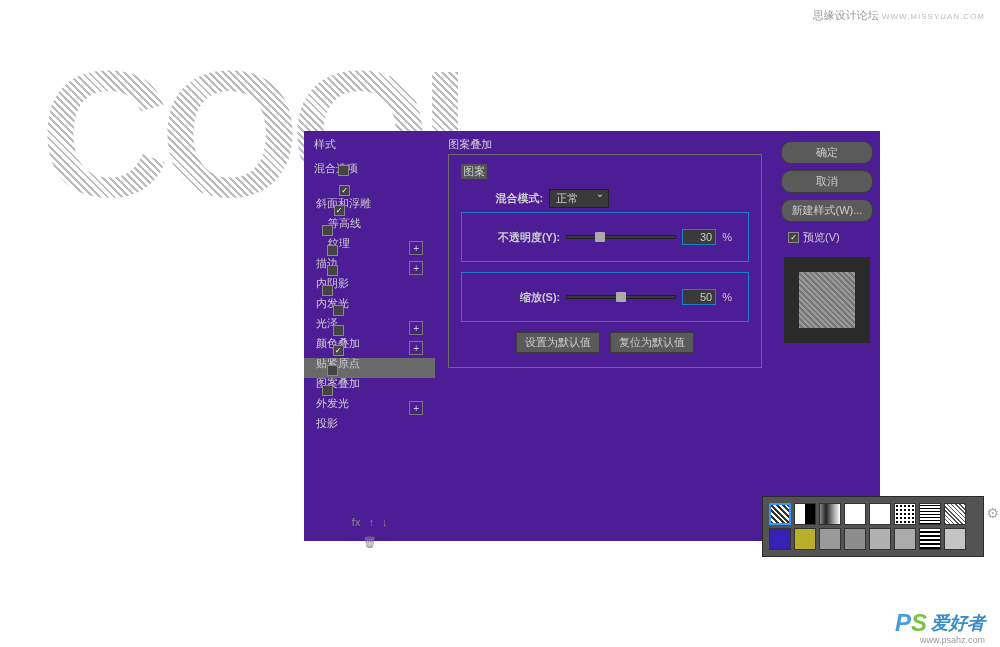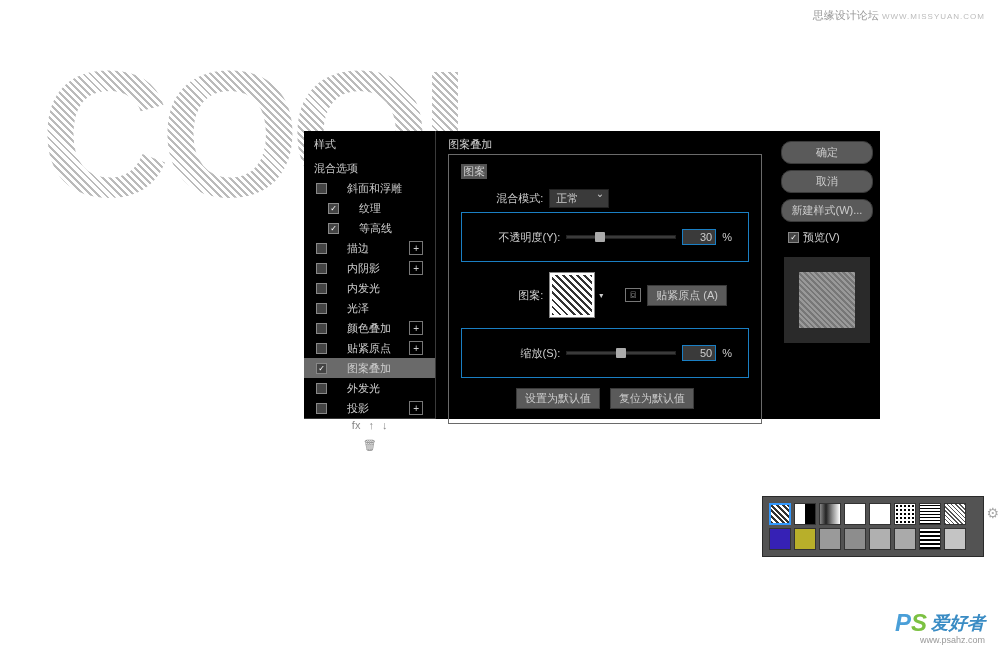--- a/index.html
+++ b/index.html
@@ -10,40 +10,40 @@
 
 .watermark-tr { position: absolute; top: 8px; right: 15px; font-size: 11px; color: #999; }
 .watermark-tr .sub { font-size: 8px; letter-spacing: 1px; color: #bbb; }
 
 .logo-br { position: absolute; bottom: 10px; right: 15px; display: flex; align-items: center; gap: 4px; }
 .logo-ps { font-size: 24px; font-weight: bold; font-style: italic; }
 .logo-p { color: #4a9fd8; } .logo-s { color: #7cc142; }
 .logo-zh { font-size: 18px; font-weight: bold; color: #3a8cc4; font-style: italic; }
 .logo-url { position: absolute; bottom: 2px; right: 15px; font-size: 9px; color: #999; }
 
-.dialog { position: absolute; top: 131px; left: 304px; width: 576px; height: 288px; background: #000000; color: #ccc; font-size: 11px; display: flex; }
+.dialog { position: absolute; top: 131px; left: 304px; width: 576px; height: 410px; background: #4c1d95; color: #ccc; font-size: 11px; display: flex; }
 .dlg-left { width: 184px; border-right: 1px solid #3a3a3a; display: flex; flex-direction: column; }
 .dlg-left-header { padding: 6px 10px; font-size: 11px; }
 .style-list { flex: 1; }
 .style-item { display: flex; align-items: center; padding: 3px 12px; height: 20px; justify-content: space-between; }
 .style-item.selected { background: #6a6a6a; }
 .style-item.header { padding-left: 10px; }
-.style-item-left { display: flex; align-items: center; gap: 20px; }
+.style-item-left { display: flex; align-items: center; gap: 20px; flex-direction: column; }
 .chk { width: 11px; height: 11px; border: 1px solid #888; background: #444; display: inline-flex; align-items: center; justify-content: center; font-size: 8px; }
 .chk.checked::after { content: "✓"; color: #fff; }
 .plus-icon { width: 14px; height: 14px; border: 1px solid #777; display: flex; align-items: center; justify-content: center; font-size: 10px; cursor: pointer; }
 .dlg-left-footer { height: 26px; border-top: 1px solid #3a3a3a; display: flex; align-items: center; padding: 0 8px; gap: 8px; color: #888; justify-content: space-between; flex-direction: column; }
 .footer-left { display: flex; gap: 8px; align-items: center; }
 
 .dlg-mid { flex: 1; padding: 6px 12px; }
 .section-title { font-size: 11px; margin-bottom: 2px; }
 .fieldset { border: 1px solid #6a6a6a; padding: 10px 12px 14px; }
 .fieldset-label { font-size: 11px; margin-bottom: 6px; margin-top: -16px; background: #535353; display: inline-block; padding: 0 2px; }
 .row { display: flex; align-items: center; gap: 6px; margin: 4px 0; }
-.row-label { width: 82px; text-align: right; font-size: 11px; }
+.row-label { width: 82px; text-align: right; font-size: 11px; font-weight: bold; }
 .dropdown { background: #3a3a3a; border: 1px solid #222; padding: 1px 16px 1px 6px; font-size: 11px; position: relative; min-width: 60px; }
 .dropdown::after { content: "⌄"; position: absolute; right: 4px; top: -2px; font-size: 10px; }
 .slider-track { width: 110px; height: 4px; background: #3a3a3a; border: 1px solid #222; position: relative; }
 .slider-thumb { position: absolute; top: -4px; width: 10px; height: 10px; background: #aaa; border-radius: 1px; transform: translateX(-50%); }
 .num-input { width: 34px; background: #3a3a3a; border: 1px solid #1a7fc4; padding: 1px 3px; font-size: 11px; color: #ccc; text-align: right; }
 .unit { font-size: 11px; }
 .highlighted-row { outline: 1px solid #1a7fc4; outline-offset: -1px; padding: 17px; }
 .pattern-preview { width: 46px; height: 46px; border: 1px solid #888; background: #fff; position: relative; overflow: hidden; }
 .pattern-preview-inner { position: absolute; inset: 2px; background: repeating-linear-gradient(45deg, #333 0, #333 2px, #fff 2px, #fff 5px); }
 .pattern-drop-arrow { font-size: 8px; margin-left: -2px; }
@@ -83,27 +83,27 @@
       <div id="style-items">
           <div class="style-item">
             <div class="style-item-left">
               <span class="chk"></span>
               <span>斜面和浮雕</span>
             </div>
           </div>
           <div class="style-item">
             <div class="style-item-left" style="padding-left: 12px;">
               <span class="chk checked"></span>
-              <span>纹理</span>
+              <span>等高线</span>
             </div>
           </div>
           <div class="style-item">
             <div class="style-item-left" style="padding-left: 12px;">
               <span class="chk checked"></span>
-              <span>等高线</span>
+              <span>纹理</span>
             </div>
           </div>
           <div class="style-item">
             <div class="style-item-left">
               <span class="chk"></span>
               <span>描边</span>
             </div>
             <span class="plus-icon">+</span>
           </div>
           <div class="style-item">
@@ -182,30 +182,20 @@
 
       <div class="row highlighted-row">
         <div class="row-label">不透明度(Y):</div>
         <div class="slider-track">
           <div class="slider-thumb" style="left:30%"></div>
         </div>
         <input class="num-input" value="30" style="">
         <span class="unit">%</span>
       </div>
 
-      <div class="row" style="margin-top:10px">
-        <div class="row-label">图案:</div>
-        <div class="pattern-preview">
-          <div class="pattern-preview-inner"></div>
-        </div>
-        <span class="pattern-drop-arrow">▾</span>
-        <span style="width:10px"></span>
-        <span class="snap-icon">⌼</span>
-        <span class="btn-inline">贴紧原点 (A)</span>
-      </div>
 
       <div class="row highlighted-row" style="margin-top:10px">
         <div class="row-label">缩放(S):</div>
         <div class="slider-track">
           <div class="slider-thumb" style="left:50%"></div>
         </div>
         <input class="num-input" value="50" style="">
         <span class="unit">%</span>
       </div>
 

